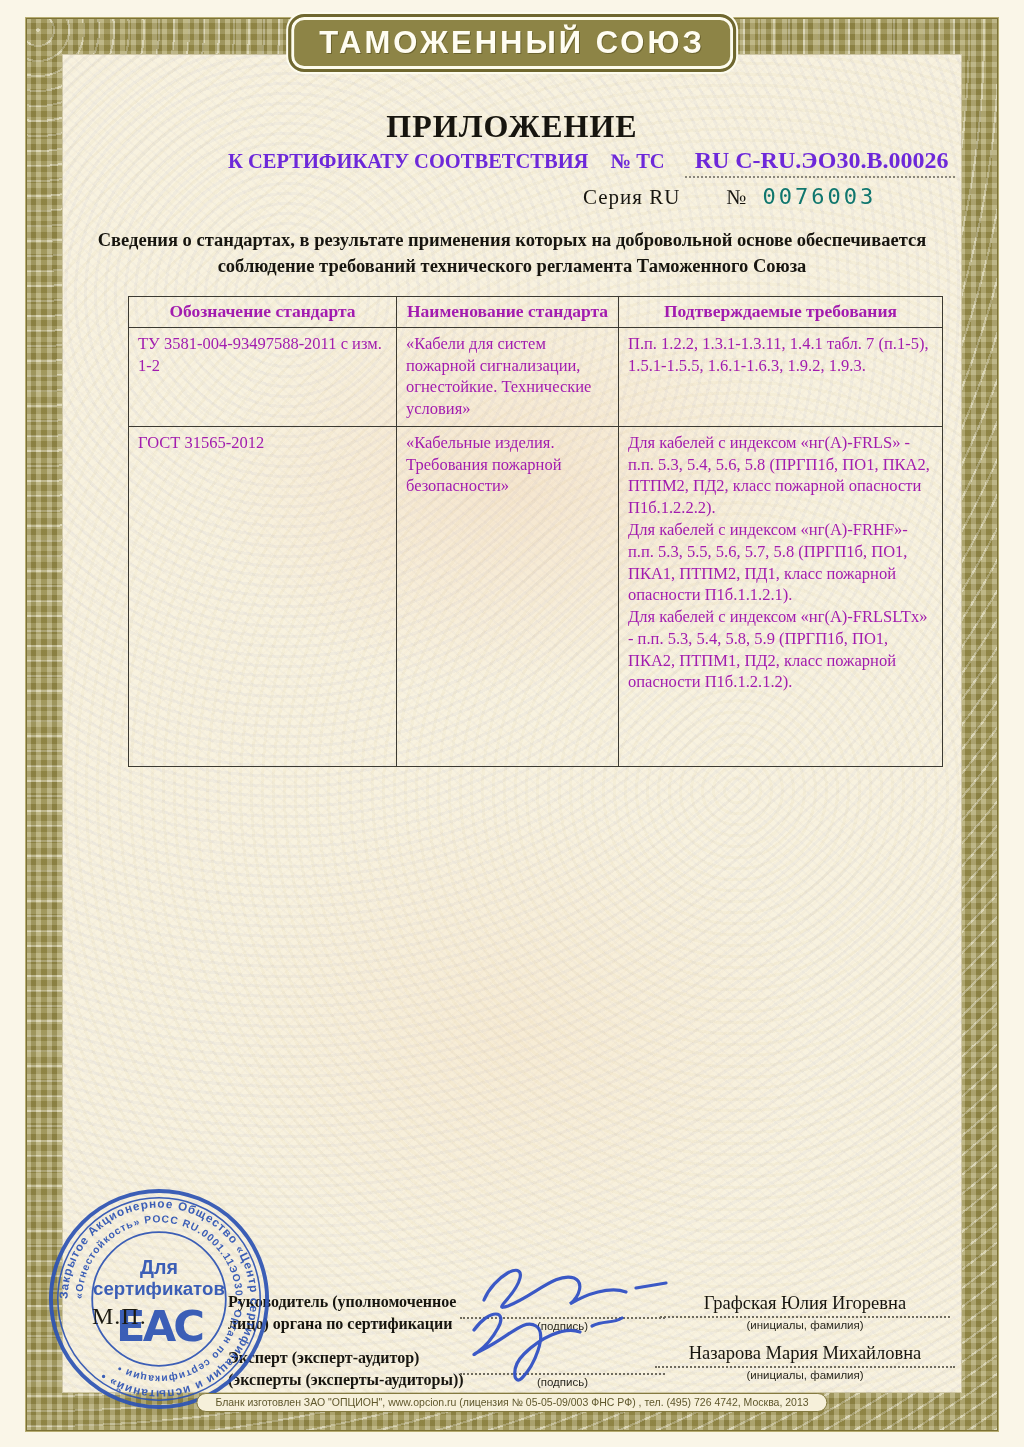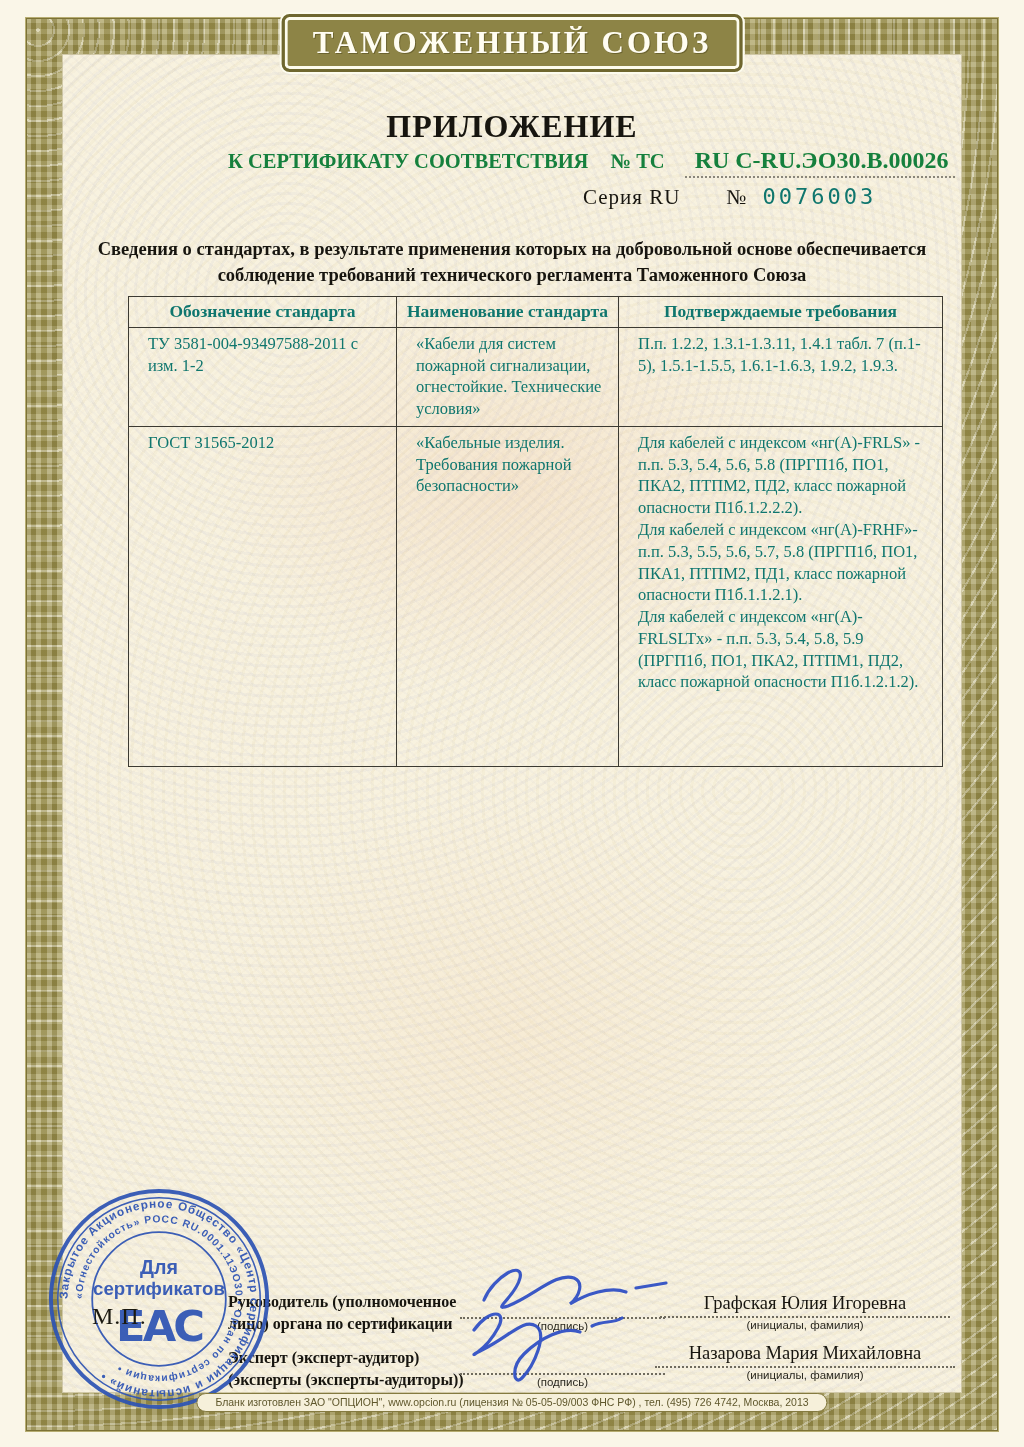--- a/index.html
+++ b/index.html
@@ -26,65 +26,65 @@
       repeating-radial-gradient(circle at 25% 18%, rgba(110,120,190,.05) 0 3px, transparent 3px 10px),
       repeating-radial-gradient(circle at 75% 55%, rgba(190,170,90,.06) 0 3px, transparent 3px 11px),
       repeating-linear-gradient(40deg, rgba(130,140,200,.04) 0 2px, transparent 2px 7px),
       repeating-linear-gradient(-40deg, rgba(200,160,120,.04) 0 2px, transparent 2px 7px);
     box-shadow: inset 0 0 0 1px rgba(140,130,70,.35);
   }
 
   .banner{
     position:absolute;left:50%;top:14px;transform:translateX(-50%);
     background:#8d8446;color:#fffdf2;
-    border:3px solid #6f672f;border-radius:8px;
+    border:3px solid #6f672f;border-radius:16px;
     box-shadow: inset 0 0 0 3px #fdfcee, 0 0 0 2px #fdfcee;
     padding:8px 28px;
-    font-family:Liberation Serif, serif;font-weight:bold;
+    font-family:Liberation Sans, sans-serif;font-weight:bold;
     font-size:31px;letter-spacing:3px;white-space:nowrap;z-index:3;
     text-shadow:1px 1px 0 rgba(80,72,30,.55);
   }
 
   .doc-title{
     position:absolute;left:0;right:0;top:108px;text-align:center;
     font-weight:bold;font-size:32px;letter-spacing:1px;color:#17150f;z-index:2;
   }
   .subtitle-row{
     position:absolute;left:228px;top:147px;width:714px;
-    display:flex;align-items:baseline;z-index:2;color:#15803d;
+    display:flex;align-items:baseline;z-index:2;color:#6d28d9;
   }
   .subtitle-label{font-weight:bold;font-size:20.5px;white-space:nowrap;}
   .subtitle-ts{font-weight:bold;font-size:20.5px;margin-left:22px;white-space:nowrap;}
   .cert-number{
     flex:1;margin-left:20px;font-weight:bold;font-size:24px;
     border-bottom:2px dotted #8a867a;padding:0 6px 2px 10px;white-space:nowrap;
   }
   .series-row{
     position:absolute;left:583px;top:184px;display:flex;align-items:baseline;z-index:2;color:#17150f;
   }
   .series-label{font-size:21px;letter-spacing:1px;}
   .series-no{font-size:21px;margin-left:46px;}
   .series-number{
     margin-left:16px;font-family:"DejaVu Sans Mono", monospace;font-weight:normal;
     font-size:22px;letter-spacing:3px;color:#0f766e;
   }
 
   .intro{
-    position:absolute;left:80px;right:80px;top:236px;text-align:center;
+    position:absolute;left:80px;right:80px;top:227px;text-align:center;
     font-weight:bold;font-size:18.5px;line-height:1.42;color:#17150f;z-index:2;
   }
 
   .std-table{
     position:absolute;left:128px;top:296px;width:814px;z-index:2;
-    border-collapse:collapse;table-layout:fixed;color:#0f766e;
+    border-collapse:collapse;table-layout:fixed;color:#a21caf;
   }
   .std-table col.c1{width:268px;} .std-table col.c2{width:222px;} .std-table col.c3{width:324px;}
   .std-table th, .std-table td{
     border:1.5px solid #3c3a32;vertical-align:top;
-    font-size:16.5px;line-height:1.32;padding:5px 9px 6px 19px;
+    font-size:16.5px;line-height:1.32;padding:5px 9px 6px 9px;
   }
   .std-table th{font-weight:bold;font-size:17.5px;text-align:center;padding:4px 6px;line-height:1.25;}
   .std-table td p{margin:0;}
   .row2 td{height:328px;}
 
   .stamp-wrap{position:absolute;left:46px;top:1186px;width:226px;height:226px;z-index:4;opacity:.93;}
   .mp-label{position:absolute;left:92px;top:1303px;font-weight:normal;font-size:24px;letter-spacing:1px;color:#1b1910;z-index:5;}
 
   .role{position:absolute;font-weight:bold;font-size:16px;line-height:1.4;color:#17150f;z-index:3;}
   .role1{left:228px;top:1291px;width:250px;}

